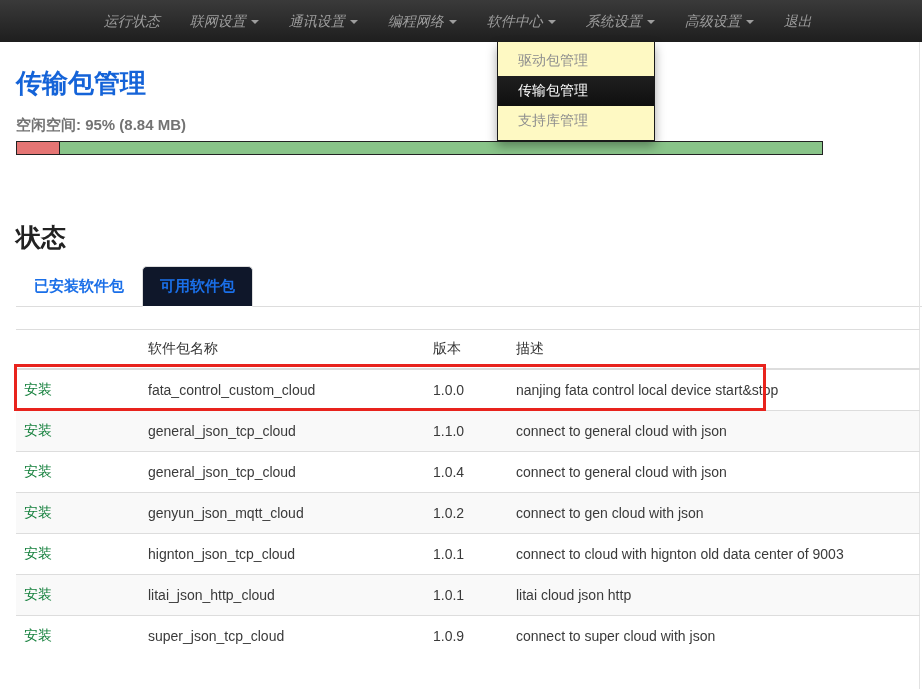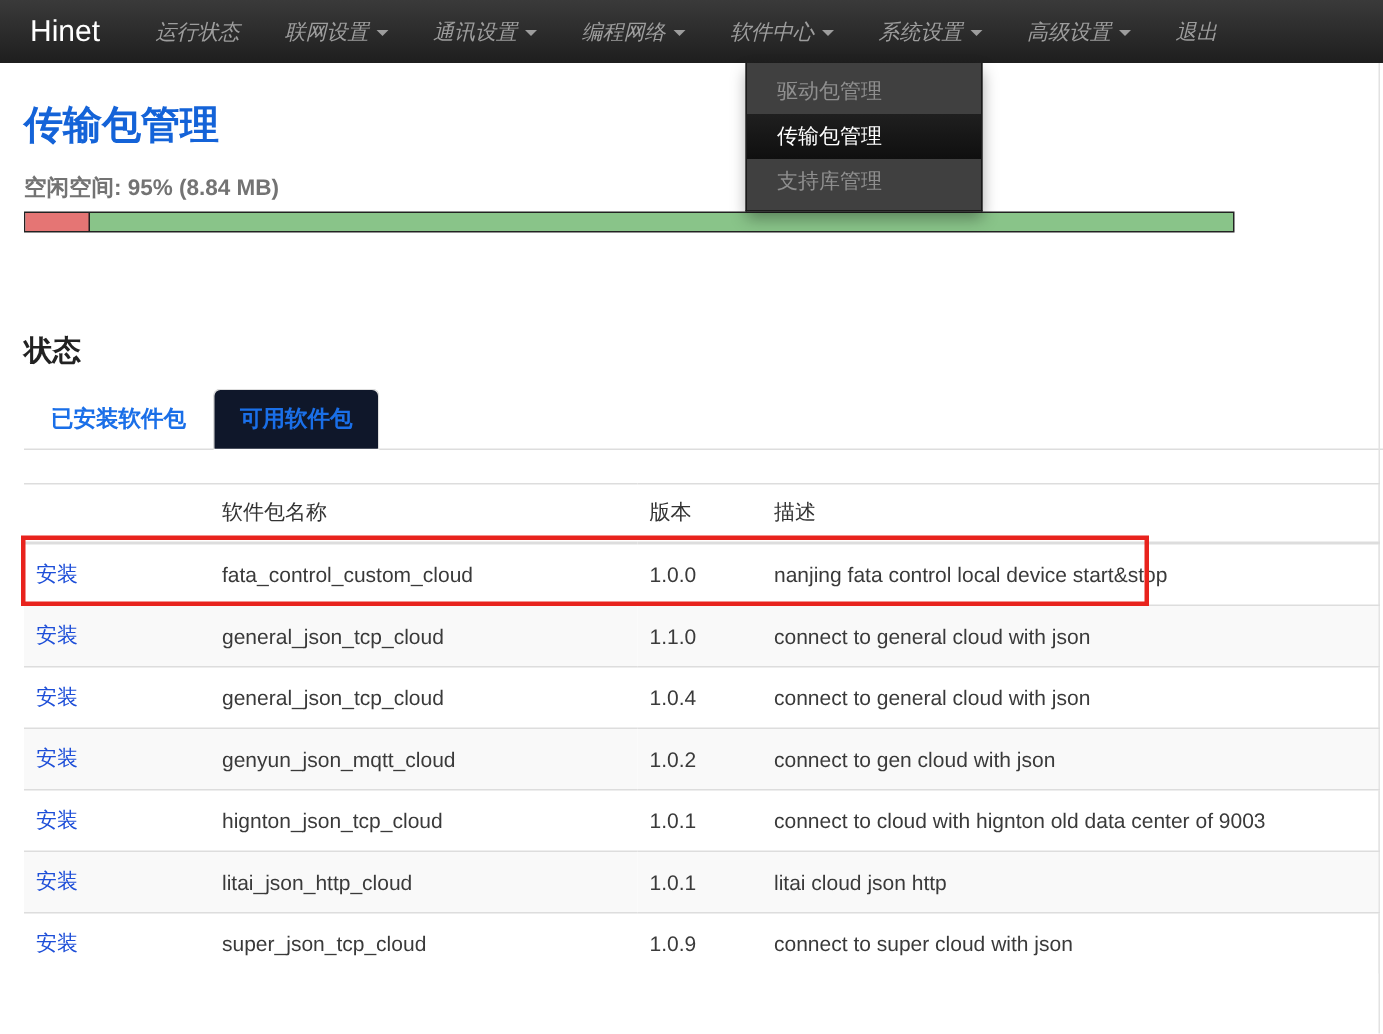--- a/index.html
+++ b/index.html
@@ -2,66 +2,66 @@
 <html><head>
 <meta charset="utf-8">
 <style>
   * { margin:0; padding:0; box-sizing:border-box; }
   html,body { width:922px; height:689px; background:#fff; overflow:hidden;
     font-family:"Liberation Sans","DejaVu Sans",sans-serif; color:#333; }
 
   
   .navbar { position:relative; height:42px; background:linear-gradient(#3a3a3a,#1e1e1e);
     display:flex; align-items:stretch; }
-  .brand { color:#fff; font-size:20px; font-weight:500; line-height:42px; padding:0 22px 0 20px; text-decoration:none; }
+  .brand { color:#fff; font-size:20px; font-weight:500; line-height:42px; padding:0 22px 0 20px; text-decoration:none;margin-top:30px; }
   .nav-items { list-style:none; display:flex; }
   .nav-items li { display:block; }
   .nav-items a { display:block; color:#9d9d9d; font-size:14px; line-height:42px;
     padding:0 15px; text-decoration:none; cursor:pointer;font-style:italic; }
   .caret { display:inline-block; width:0; height:0; margin-left:5px; vertical-align:2px;
     border-left:4px solid transparent; border-right:4px solid transparent;
     border-top:4px solid currentColor; }
 
   
   .dropdown { position:absolute; left:497px; top:42px; width:158px; z-index:50;
-    background:#404040; border:1px solid #1a1a1a; border-top:none;
+    background:#fef9c3; border:1px solid #1a1a1a; border-top:none;
     box-shadow:0 5px 10px rgba(0,0,0,.35); padding:4px 0; }
   .dropdown a { display:block; font-size:14px; color:#8f8f8f; padding:6px 20px;
     text-decoration:none; cursor:pointer; }
   .dropdown a.active { color:#fff; background:linear-gradient(#1f1f1f,#0f0f0f); }
 
   
   .content { padding-left:16px; }
   .page-title { margin-top:24px; font-size:26px; font-weight:bold; color:#1463d8; }
   .storage-label { margin-top:15px; font-size:15px; font-weight:bold; color:#737373; }
   .storage-bar { margin-top:6px; width:807px; height:14px; border:1px solid #222;
     display:flex; background:#fff; }
   .bar-used { background:#e57574; height:100%; border-right:1px solid #222; }
   .bar-free { background:#89c489; height:100%; }
 
-  .status-heading { margin-top:66px; font-size:19px; font-weight:bold; color:#222; }
+  .status-heading { margin-top:66px; font-size:25px; font-weight:bold; color:#222; }
 
   .tabs { margin-top:12px; margin-right:0; border-bottom:1px solid #ddd; height:41px; display:flex; }
   .tab { display:inline-block; font-size:15px; font-weight:bold; color:#1a6fe8; padding:10px 17px;
     text-decoration:none; cursor:pointer; border:1px solid transparent; margin-bottom:-1px; }
   .tab.active { background:#0f172a; border-color:#ddd; border-bottom-color:#fff;
     border-radius:5px 5px 0 0; }
 
   
   .table-wrap { position:relative; margin-top:22px; width:904px; }
   table { border-collapse:collapse; width:100%; font-size:14px; border-right:1px solid #e4e4e4; }
   th { text-align:left; font-weight:normal; color:#333; padding:10px 8px;
     border-top:1px solid #ddd; border-bottom:2px solid #ddd; }
   td { padding:11px 8px; border-top:1px solid #ddd; color:#3a3a3a; }
   tbody tr:first-child td { border-top:none; }
   tbody tr:nth-child(even) td { background:#f9f9f9; }
   .col-install { width:124px; }
   .col-name { width:285px; }
   .col-version { width:83px; }
-  td a.install { color:#1d4ed8; text-decoration:none; cursor:pointer; }
+  td a.install { color:#15803d; text-decoration:none; cursor:pointer; }
   .annotation { position:absolute; left:-2px; top:35px; width:752px; height:47px;
     border:3px solid #e8231d; pointer-events:none; z-index:10; }
 
   
   .right-edge { position:absolute; top:42px; right:2px; bottom:0; width:1px; background:#e2e2e2; }
 </style>
 </head>
 <body>
 
 <nav class="navbar">

